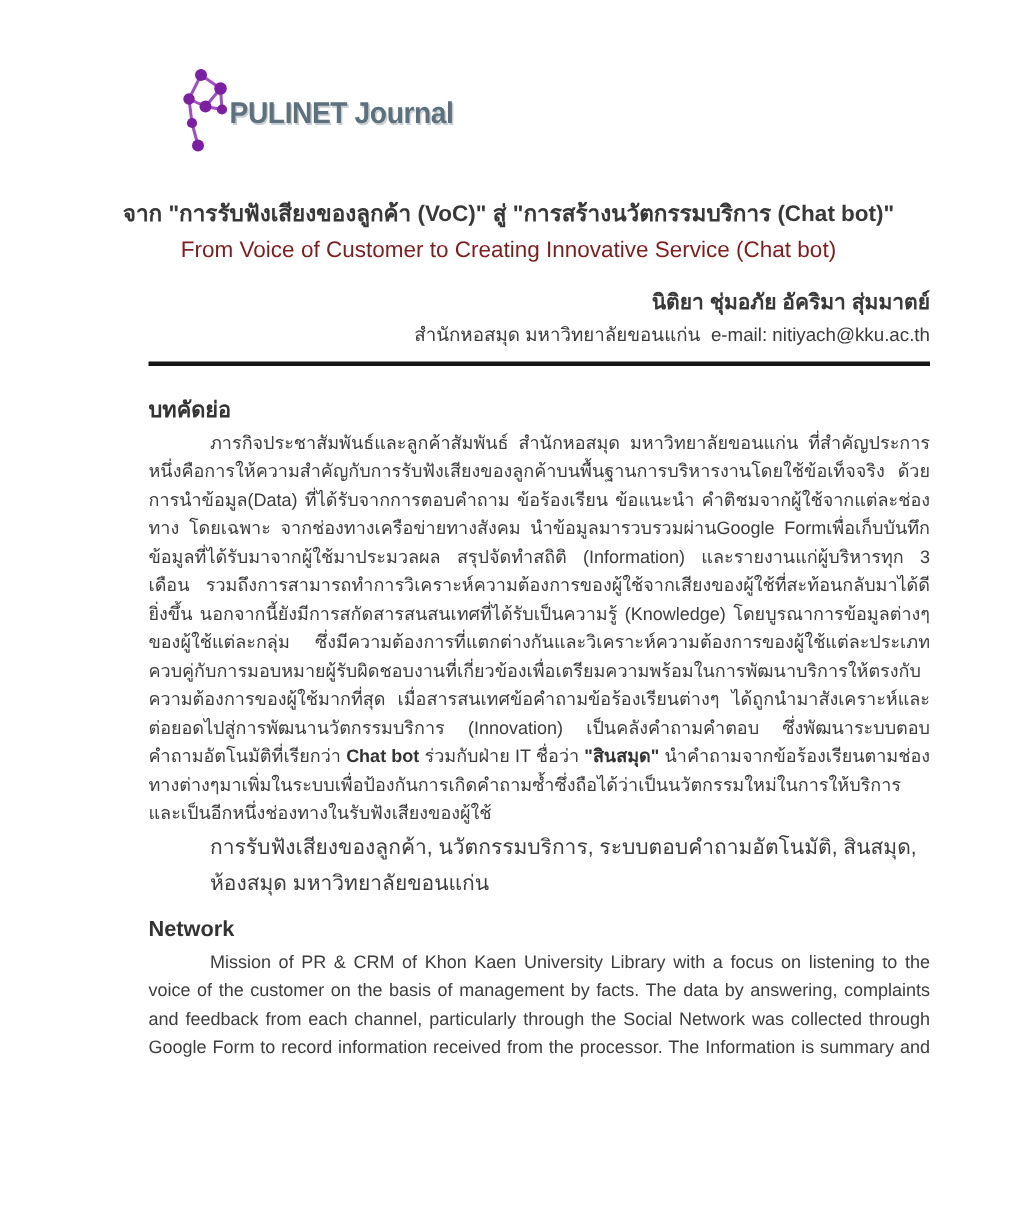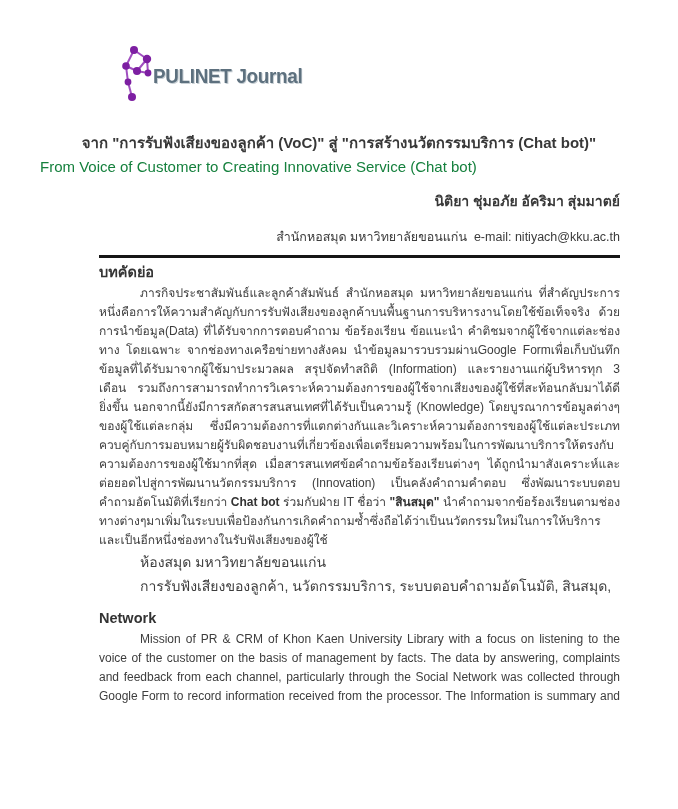--- a/index.html
+++ b/index.html
@@ -28,38 +28,38 @@
   }
   
   .title-th{
     margin:30px 40px 0;
     font-size:15px;line-height:22px;font-weight:700;
     text-align:center;color:#383838;
   }
   .title-en{
     margin:2px 40px 4px;
     font-size:15px;line-height:22px;font-weight:400;
-    text-align:left;color:#15803d;
+    text-align:center;color:#7f1d1d;
   }
   
   .byline{margin:13px 58px 0 0;text-align:right;}
   .authors{font-size:14px;line-height:20px;font-weight:600;color:#383838;}
-  .affiliation{font-size:12.5px;line-height:17px;margin-top:18px;color:#3b3b3b;}
+  .affiliation{font-size:12.5px;line-height:17px;margin-top:4px;color:#3b3b3b;}
   
   .rule{
     height:3px;background:#151515;border:none;
     margin:9px 58px 0 99px;
   }
   
   .content{margin:0 58px 0 99px;}
   .sec-heading{
     font-size:14.5px;line-height:22px;font-weight:700;
     color:#333;margin:0;
   }
-  .mt-lg{margin-top:3px;}
+  .mt-lg{margin-top:19px;}
   .mt-md{margin-top:9px;}
   .para{
     font-size:12px;line-height:19px;
     text-align:justify;margin:1px 0 0;
     color:#3d3d3d;
   }
   .indent{text-indent:41px;}
   .kw-block{margin:1px 0 0 41px;font-size:14px;line-height:23.5px;color:#3d3d3d;}
   .para b{font-weight:700;color:#333;}
 </style>
@@ -107,21 +107,21 @@
   </div>
 
   <hr class="rule">
 
   <div class="content">
 
     <h3 class="sec-heading mt-lg">บทคัดย่อ</h3>
     <p class="para indent"><span>ภารกิจประชาสัมพันธ์และลูกค้าสัมพันธ์ สำนักหอสมุด มหาวิทยาลัยขอนแก่น ที่สำคัญประการหนึ่งคือการให้ความสำคัญกับการรับฟังเสียงของลูกค้าบนพื้นฐานการบริหารงานโดยใช้ข้อเท็จจริง ด้วยการนำข้อมูล(Data)  ที่ได้รับจากการตอบคำถาม ข้อร้องเรียน ข้อแนะนำ คำติชมจากผู้ใช้จากแต่ละช่องทาง โดยเฉพาะ  จากช่องทางเครือข่ายทางสังคม นำข้อมูลมารวบรวมผ่านGoogle Formเพื่อเก็บบันทึกข้อมูลที่ได้รับมาจากผู้ใช้มาประมวลผล สรุปจัดทำสถิติ (Information) และรายงานแก่ผู้บริหารทุก 3 เดือน รวมถึงการสามารถทำการวิเคราะห์ความต้องการของผู้ใช้จากเสียงของผู้ใช้ที่สะท้อนกลับมาได้ดียิ่งขึ้น นอกจากนี้ยังมีการสกัดสารสนสนเทศที่ได้รับเป็นความรู้ (Knowledge) โดยบูรณาการข้อมูลต่างๆของผู้ใช้แต่ละกลุ่ม ซึ่งมีความต้องการที่แตกต่างกันและวิเคราะห์ความต้องการของผู้ใช้แต่ละประเภท ควบคู่กับการมอบหมายผู้รับผิดชอบงานที่เกี่ยวข้องเพื่อเตรียมความพร้อมในการพัฒนาบริการให้ตรงกับความต้องการของผู้ใช้มากที่สุด เมื่อสารสนเทศข้อคำถามข้อร้องเรียนต่างๆ  ได้ถูกนำมาสังเคราะห์และต่อยอดไปสู่การพัฒนานวัตกรรมบริการ (Innovation) เป็นคลังคำถามคำตอบ ซึ่งพัฒนาระบบตอบคำถามอัตโนมัติที่เรียกว่า </span><b>Chat bot</b><span> ร่วมกับฝ่าย IT  ชื่อว่า </span><b>"สินสมุด"</b><span> นำคำถามจากข้อร้องเรียนตามช่องทางต่างๆมาเพิ่มในระบบเพื่อป้องกันการเกิดคำถามซ้ำซึ่งถือได้ว่าเป็นนวัตกรรมใหม่ในการให้บริการและเป็นอีกหนึ่งช่องทางในรับฟังเสียงของผู้ใช้</span></p>
 
     <div class="kw-block">
+      <div>การรับฟังเสียงของลูกค้า, นวัตกรรมบริการ, ระบบตอบคำถามอัตโนมัติ, สินสมุด,</div>
       <div>ห้องสมุด มหาวิทยาลัยขอนแก่น</div>
-      <div>การรับฟังเสียงของลูกค้า, นวัตกรรมบริการ, ระบบตอบคำถามอัตโนมัติ, สินสมุด,</div>
     </div>
 
     <h3 class="sec-heading mt-md">Network</h3>
     <p class="para indent">Mission of PR &amp; CRM of Khon Kaen University Library with a focus on listening to the voice of the customer on the basis of management by facts. The data by answering, complaints and feedback from each channel, particularly through the Social Network was collected through Google Form to record information received from the processor. The Information is summary and statistical reports every three months to analyze the needs of the users of the user's voice feedback better extraction care</p>
 
   </div>
 </div>
 
 </body></html>

